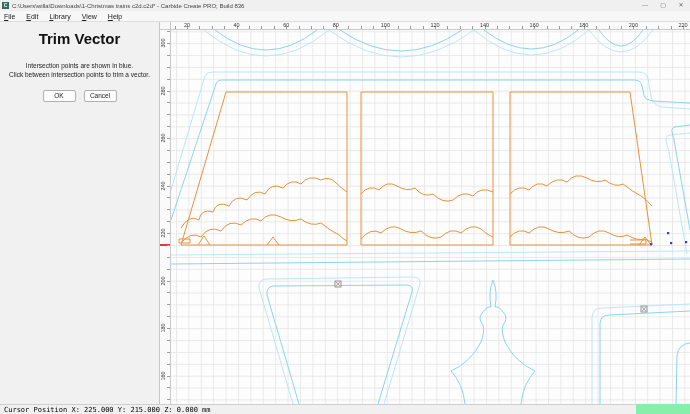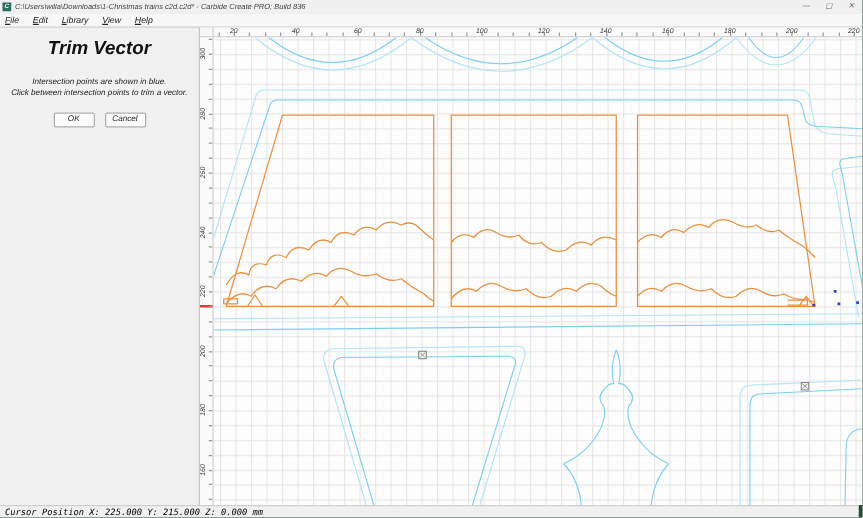--- a/index.html
+++ b/index.html
@@ -1,17 +1,17 @@
 <!DOCTYPE html>
 <html><head>
 <meta charset="utf-8">
 <style>
   html,body{margin:0;padding:0;background:#888;}
-  #app{position:relative;width:690px;height:414px;background:#14532d;overflow:hidden;
-       font-family:"Liberation Sans",sans-serif;font-style:italic;-webkit-font-smoothing:antialiased;}
+  #app{position:relative;width:690px;height:414px;background:#86efac;overflow:hidden;
+       font-family:"Liberation Sans",sans-serif;-webkit-font-smoothing:antialiased;}
 
   
   #titlebar{position:absolute;left:0;top:0;width:690px;height:11px;background:#f0f0f0;
             border-bottom:1px solid #e3e3e3;display:flex;align-items:center;}
   #app-icon{width:7px;height:7px;margin:0 3px 0 2px;background:#2e6e5e;color:#fff;
             font-size:5px;line-height:7px;text-align:center;font-weight:bold;flex:0 0 auto;}
   #title-text{font-size:6px;color:#444;white-space:nowrap;overflow:hidden;flex:1 1 auto;}
   .win-btn{width:18px;height:9px;font-size:6px;line-height:9px;text-align:center;color:#666;flex:0 0 auto;}
 
   
@@ -42,21 +42,21 @@
   .hlabel{position:absolute;top:0;width:14px;margin-left:-7px;text-align:center;
           font-size:5.5px;color:#333;}
   .vtick{position:absolute;right:0;height:1px;width:3px;background:#9a9a9a;}
   .vlabel{position:absolute;left:-3px;width:14px;height:8px;text-align:center;font-size:5.5px;color:#333;
           transform:rotate(-90deg);}
   #vcursor{position:absolute;left:0;width:11px;height:2px;}
   #drawing{position:absolute;left:11px;top:8px;width:519px;height:374px;background:#fdfdfd;}
   #drawing svg{display:block;}
 
   
-  #statusbar{position:absolute;left:0;top:404px;width:687px;height:10px;background:#f0f0f0;
+  #statusbar{position:absolute;left:0;top:404px;width:636px;height:10px;background:#f0f0f0;
              border-top:1px solid #cfcfcf;box-sizing:border-box;display:flex;align-items:center;}
   #status-text{font-family:"DejaVu Sans Mono",monospace;font-size:7px;color:#000;margin-left:4px;white-space:nowrap;}
 </style>
 </head>
 <body>
 
 <div id="app">
 
   <div id="titlebar">
     <div id="app-icon">C</div>

